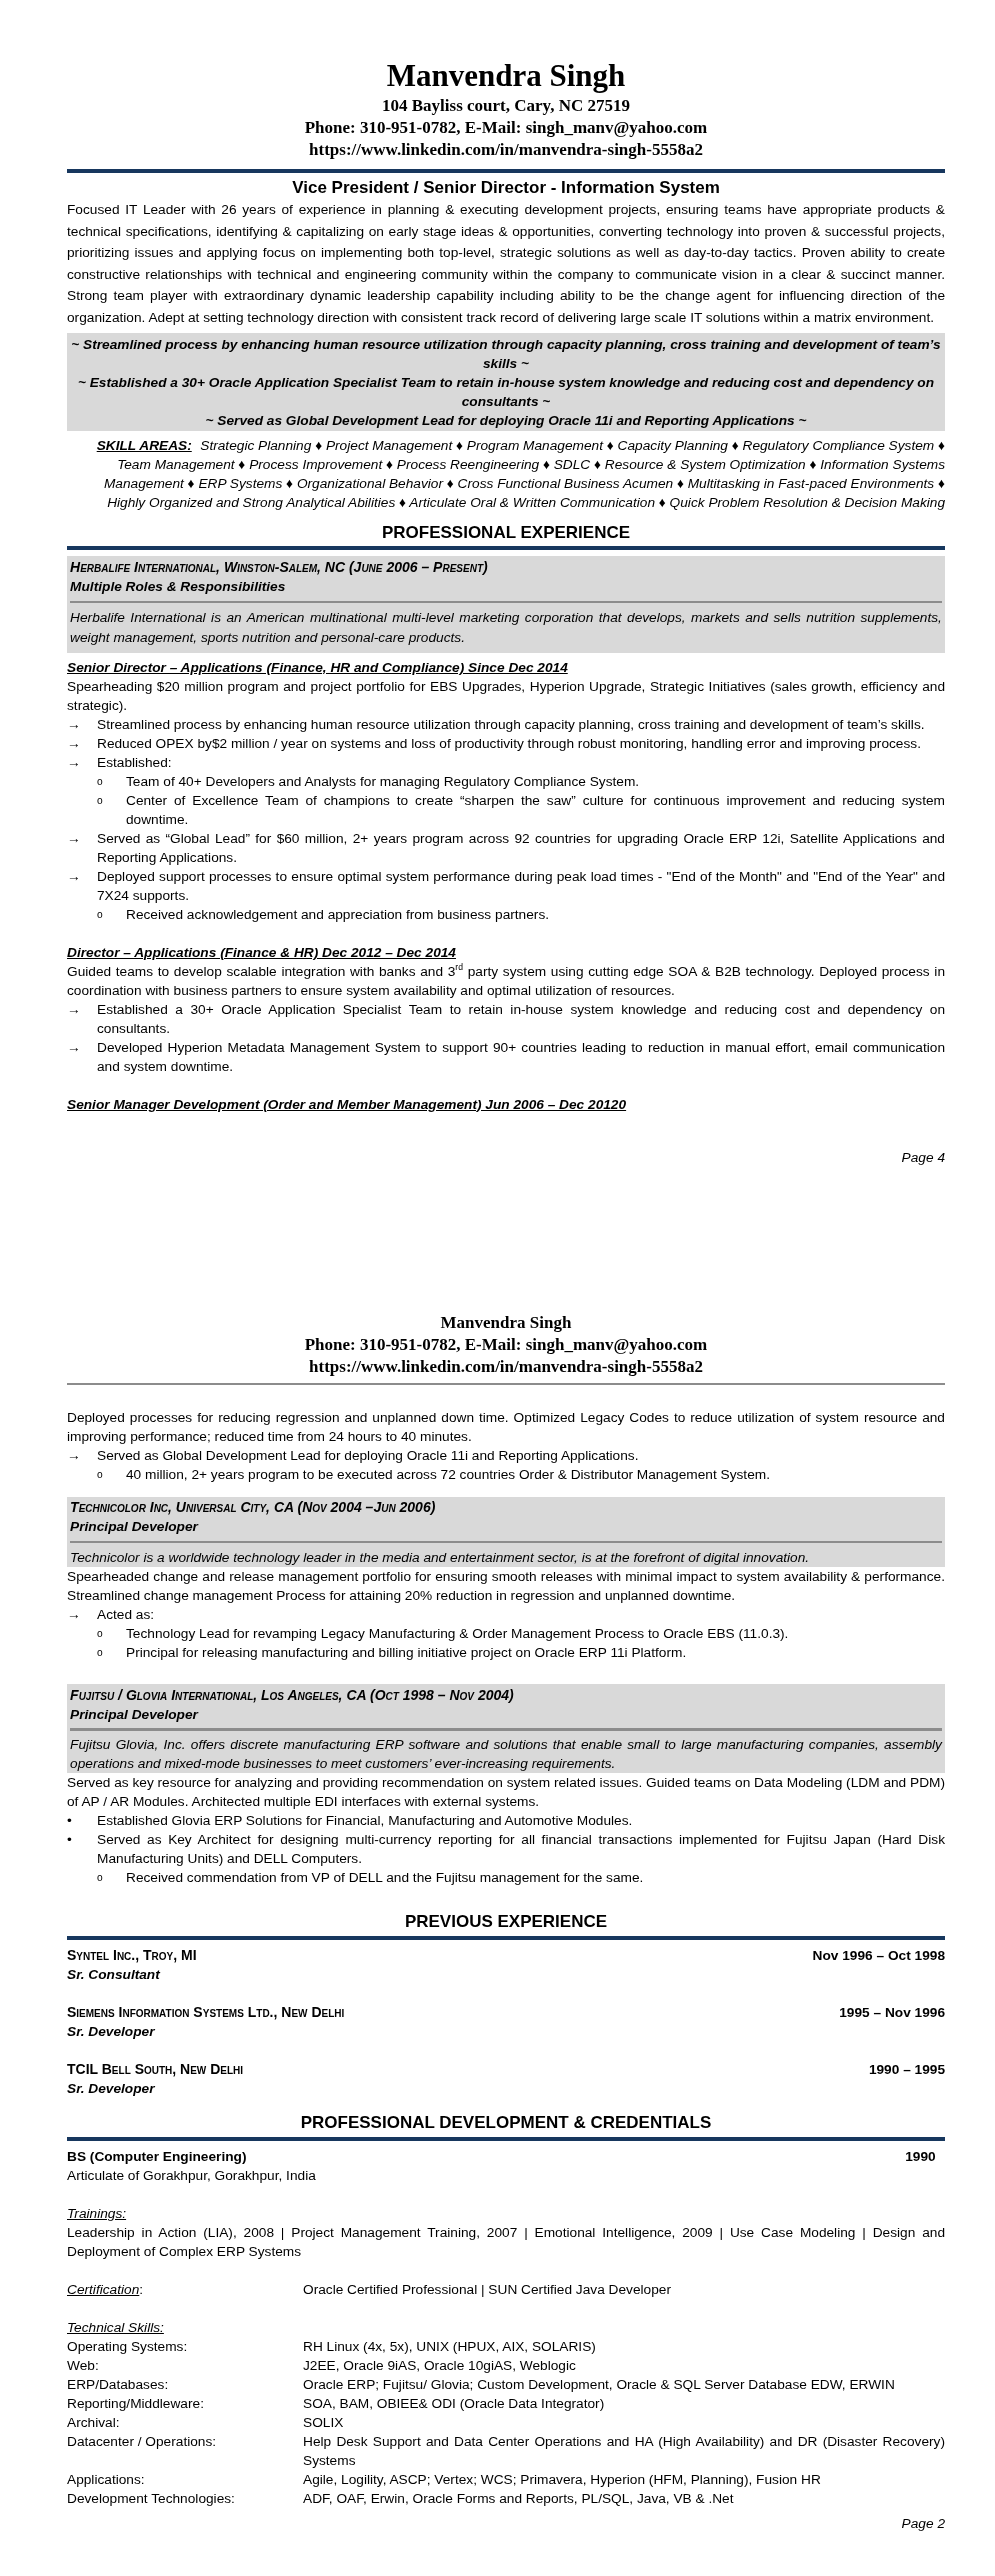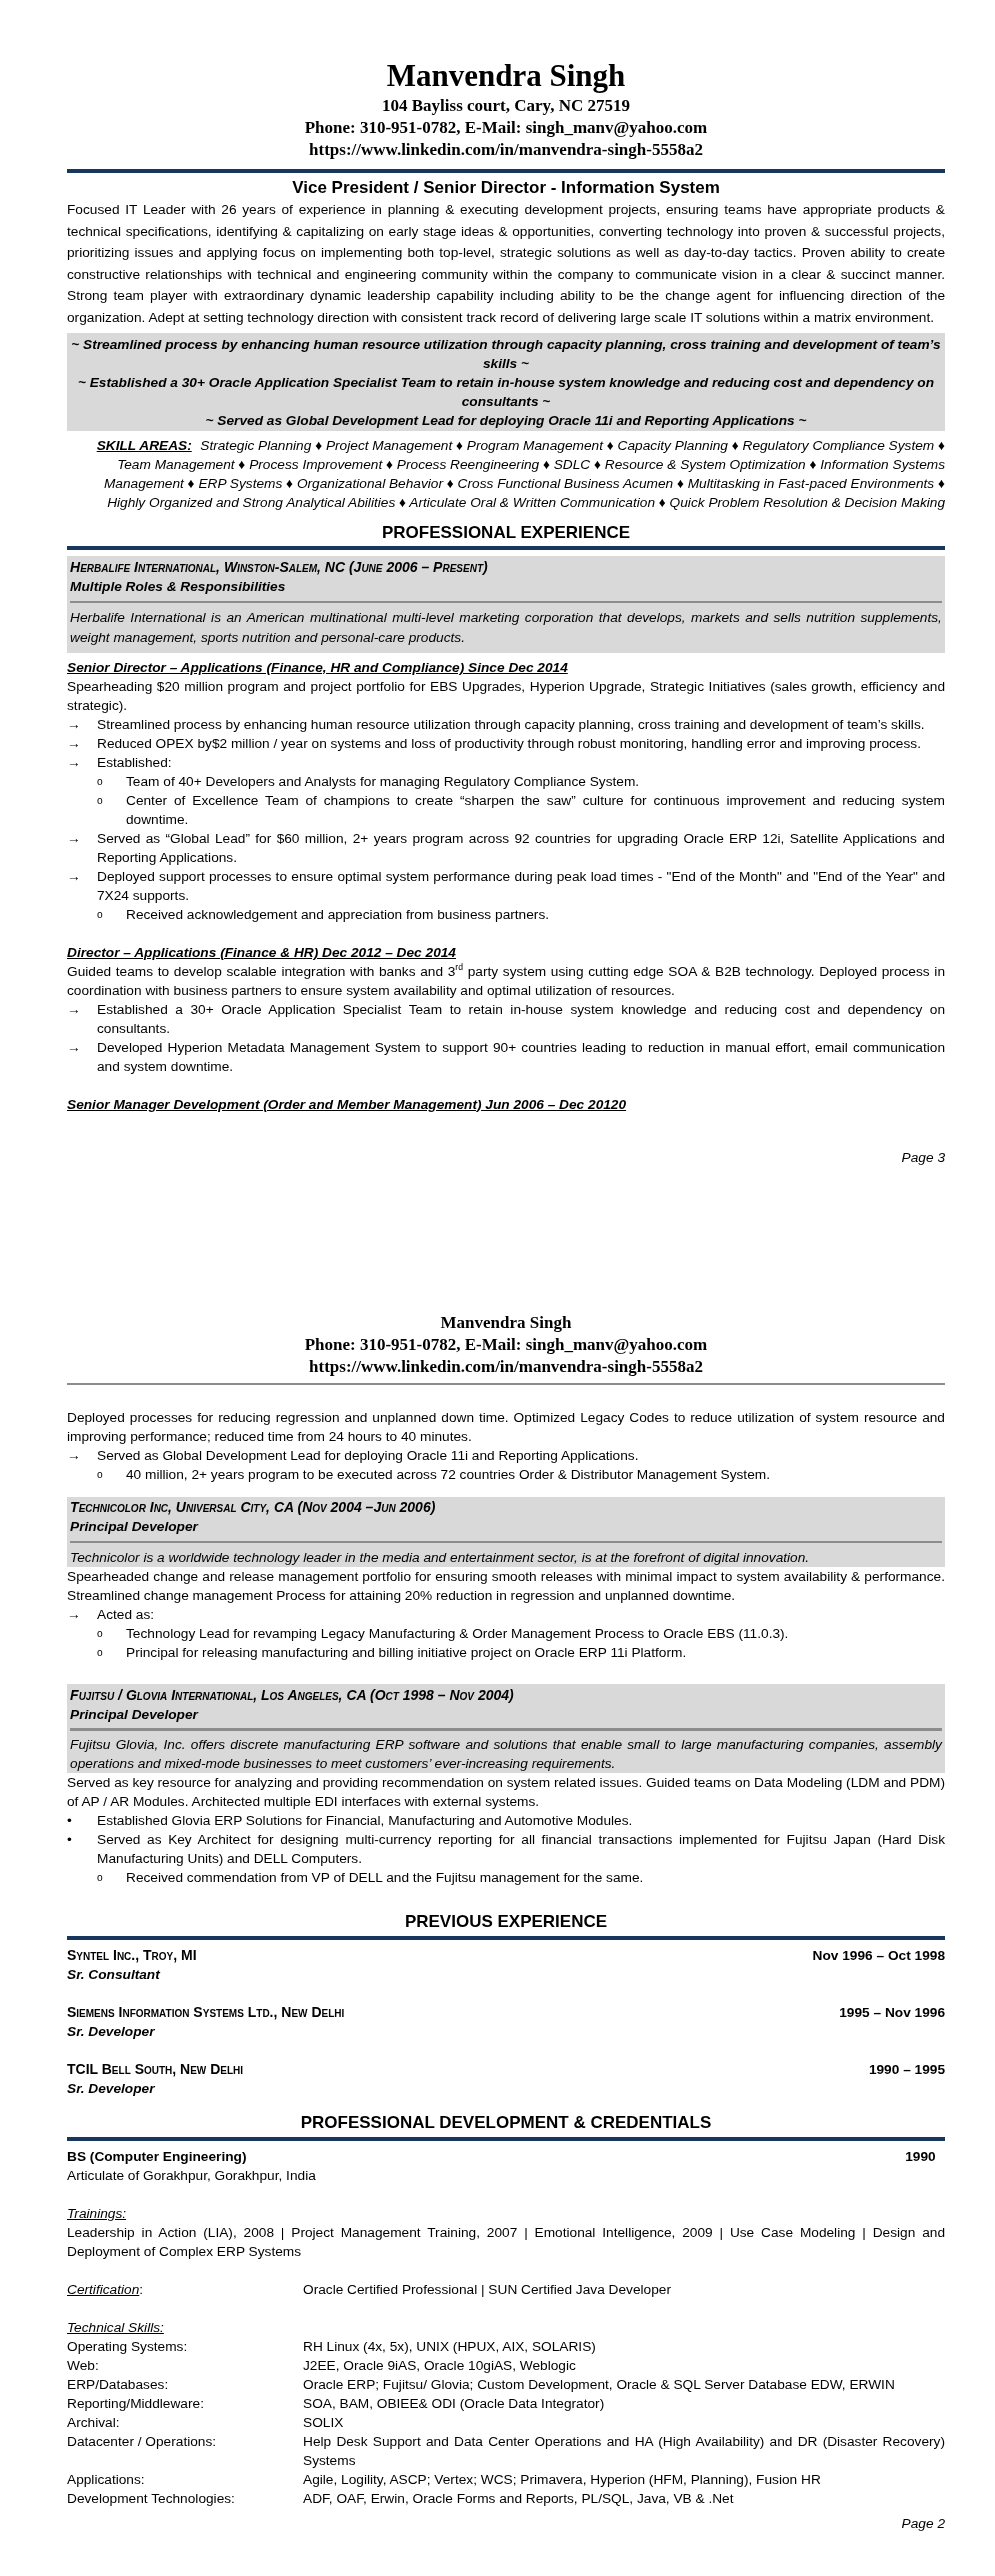--- a/index.html
+++ b/index.html
@@ -96,21 +96,21 @@
     <div class="sub">Director – Applications (Finance &amp; HR) Dec 2012 – Dec 2014</div>
     <div class="just"><span>Guided teams to develop scalable integration with banks and 3</span><sup>rd</sup><span> party system using cutting edge SOA &amp; B2B technology. Deployed process in coordination with business partners to ensure system availability and optimal utilization of resources.</span></div>
     <ul class="arr">
       <li><span class="mk">→</span><span>Established a 30+ Oracle Application Specialist Team to retain in-house system knowledge and reducing cost and dependency on consultants.</span></li>
       <li><span class="mk">→</span><span>Developed Hyperion Metadata Management System to support 90+ countries leading to reduction in manual effort, email communication and system downtime.</span></li>
     </ul>
   </div>
 
   <div style="margin-top:19px;font-style:italic;" class="sub">Senior Manager Development (Order and Member Management) Jun 2006 – Dec 20120</div>
 
-  <div class="pg" style="margin-top:34px;">Page 3</div>
+  <div class="pg" style="margin-top:34px;">Page 4</div>
 </div>
 
 <div class="page" style="top:1312px;">
   <div class="hdr">
     <div class="line" style="font-size:17px;">Manvendra Singh</div>
     <div class="line">Phone: 310-951-0782, E-Mail: singh_manv@yahoo.com</div>
     <div class="line">https://www.linkedin.com/in/manvendra-singh-5558a2</div>
   </div>
   <div class="rule-gray" style="margin-top:4.7px;"></div>
 

